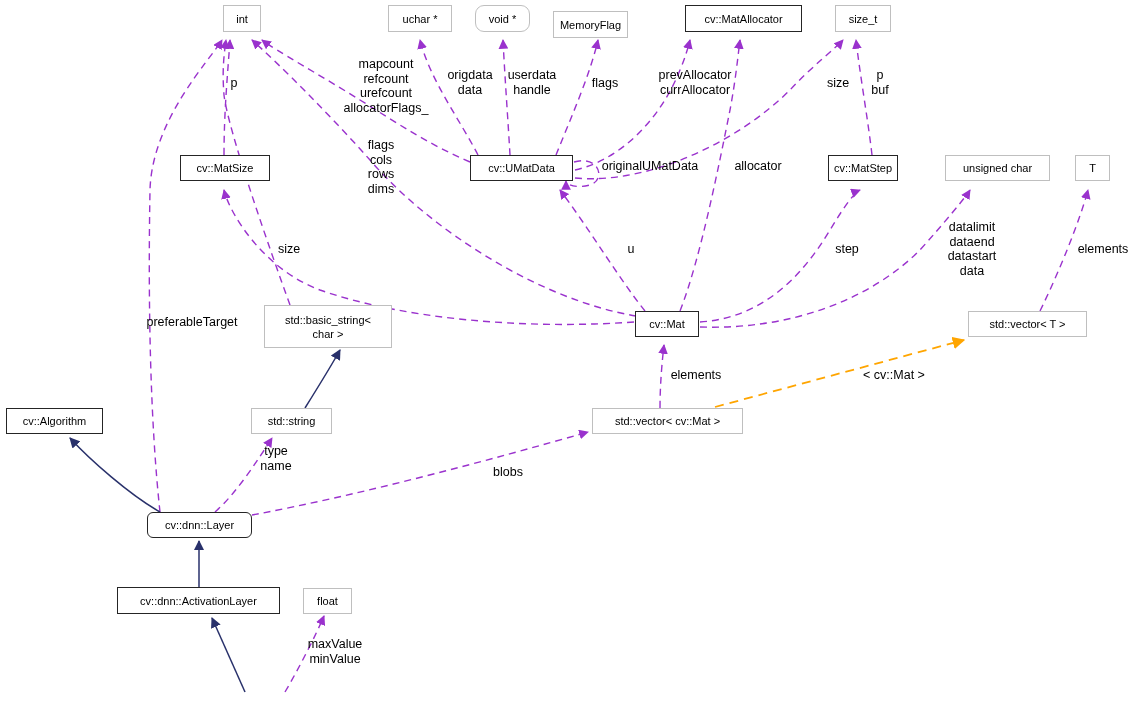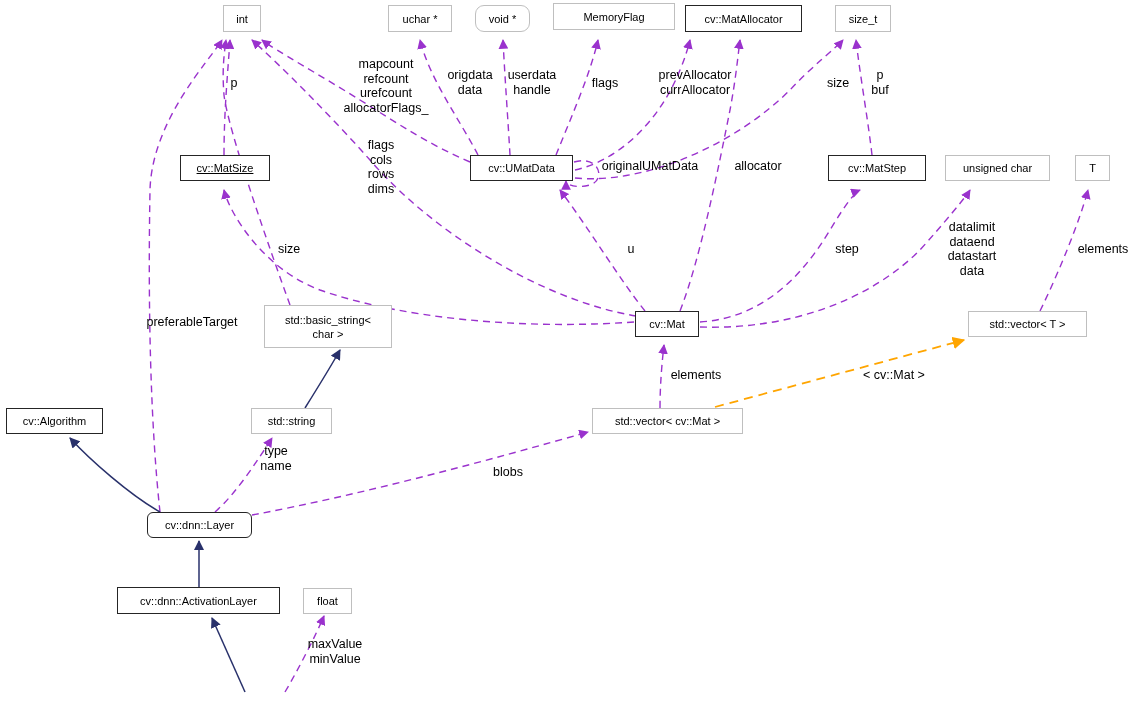--- a/index.html
+++ b/index.html
@@ -130,27 +130,27 @@
     </g>
 
     <g stroke-width="1.8" fill="none" stroke-dasharray="9,6" stroke="#ffa500" marker-end="url(#arrow-template)">
       <path d="M 715,407 L 964,340"></path>
     </g>
   </svg>
 
   <div class="node plain" style="left:223px; top:5px;   width:38px;  height:27px;">int</div>
   <div class="node plain" style="left:388px; top:5px;   width:64px;  height:27px;">uchar *</div>
   <div class="node plain" style="left:475px; top:5px;   width:55px;  height:27px;border-radius:9px;">void *</div>
-  <div class="node plain" style="left:553px; top:3px;   width:122px;  height:27px;">MemoryFlag</div>
+  <div class="node plain" style="left:553px; top:11px;   width:75px;  height:27px;">MemoryFlag</div>
   <div class="node strong" style="left:685px; top:5px;   width:117px; height:27px;">cv::MatAllocator</div>
   <div class="node plain" style="left:835px; top:5px;   width:56px;  height:27px;">size_t</div>
 
-  <div class="node strong" style="left:180px; top:155px; width:90px;  height:26px;text-decoration:underline;">cv::MatSize</div>
+  <div class="node strong" style="left:180px; top:155px; width:90px;  height:26px;">cv::MatSize</div>
   <div class="node strong" style="left:470px; top:155px; width:103px; height:26px;">cv::UMatData</div>
-  <div class="node strong" style="left:828px; top:155px; width:98px;  height:26px;">cv::MatStep</div>
+  <div class="node strong" style="left:828px; top:155px; width:70px;  height:26px;">cv::MatStep</div>
   <div class="node plain" style="left:945px; top:155px; width:105px; height:26px;">unsigned char</div>
   <div class="node plain" style="left:1075px;top:155px; width:35px;  height:26px;">T</div>
 
   <div class="node plain" style="left:264px; top:305px; width:128px; height:43px;">std::basic_string&lt;
 char &gt;</div>
   <div class="node strong" style="left:635px; top:311px; width:64px;  height:26px;">cv::Mat</div>
   <div class="node plain" style="left:968px; top:311px; width:119px; height:26px;">std::vector&lt; T &gt;</div>
 
   <div class="node strong" style="left:6px;   top:408px; width:97px;  height:26px;">cv::Algorithm</div>
   <div class="node plain" style="left:251px; top:408px; width:81px;  height:26px;">std::string</div>

